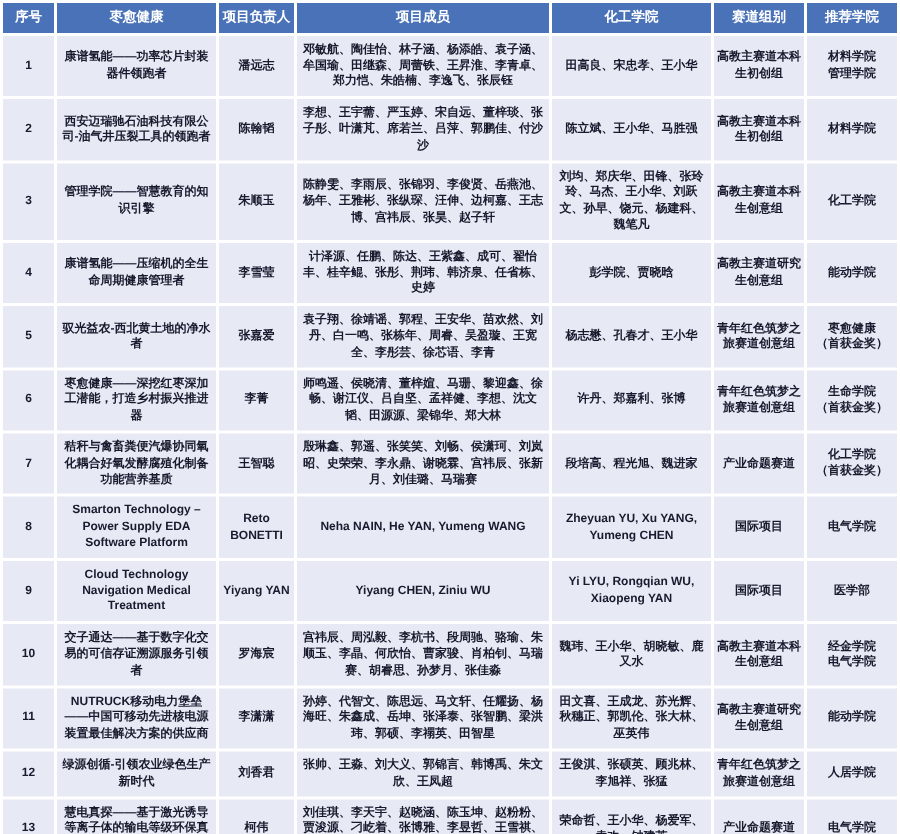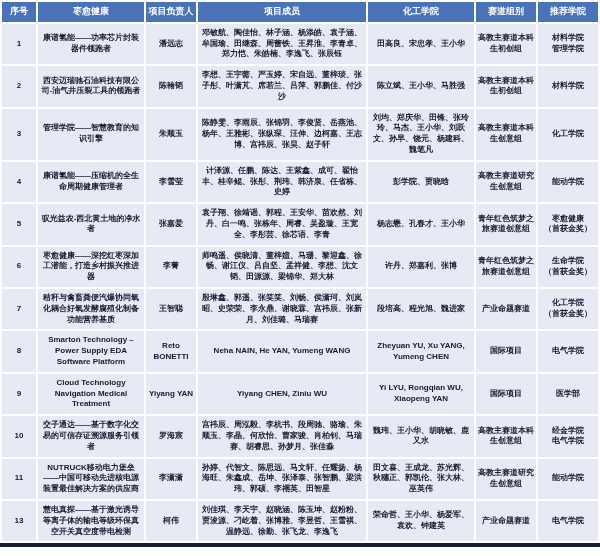--- a/index.html
+++ b/index.html
@@ -170,20 +170,29 @@
       <tr>
         <td>11</td>
         <td>NUTRUCK移动电力堡垒——中国可移动先进核电源装置最佳解决方案的供应商</td>
         <td>李潇潇</td>
         <td>孙婷、代智文、陈思远、马文轩、任耀扬、杨海旺、朱鑫成、岳坤、张泽泰、张智鹏、梁洪玮、郭硕、李禤英、田智星</td>
         <td>田文喜、王成龙、苏光辉、秋穗正、郭凯伦、张大林、巫英伟</td>
         <td>高教主赛道研究生创意组</td>
         <td>能动学院</td>
       </tr>
       <tr>
+        <td>12</td>
+        <td>绿源创循-引领农业绿色生产新时代</td>
+        <td>刘香君</td>
+        <td>张帅、王淼、刘大义、郭锦言、韩博禹、朱文欣、王凤超</td>
+        <td>王俊淇、张硕英、顾兆林、李旭祥、张猛</td>
+        <td>青年红色筑梦之旅赛道创意组</td>
+        <td>人居学院</td>
+      </tr>
+      <tr>
         <td>13</td>
         <td>慧电真探——基于激光诱导等离子体的输电等级环保真空开关真空度带电检测</td>
         <td>柯伟</td>
         <td>刘佳琪、李天宇、赵晓涵、陈玉坤、赵粉粉、贾浚源、刁屹着、张博雅、李昱哲、王雪祺、温静远、徐勤、张飞龙、李逸飞</td>
         <td>荣命哲、王小华、杨爱军、袁欢、钟建英</td>
         <td>产业命题赛道</td>
         <td>电气学院</td>
       </tr>
     </tbody>
 </table>

